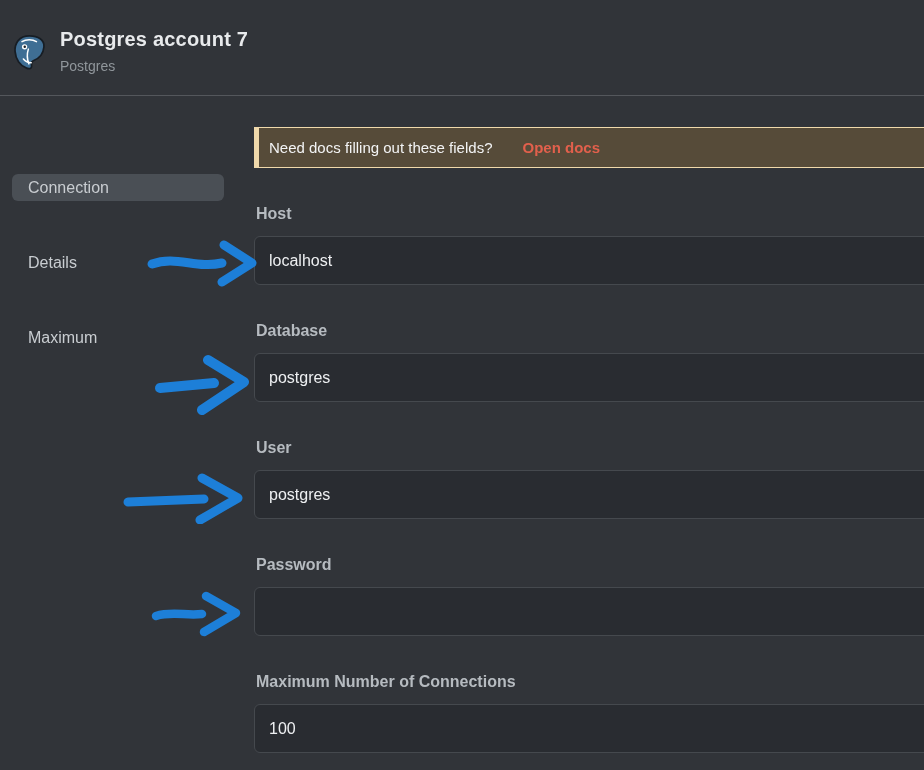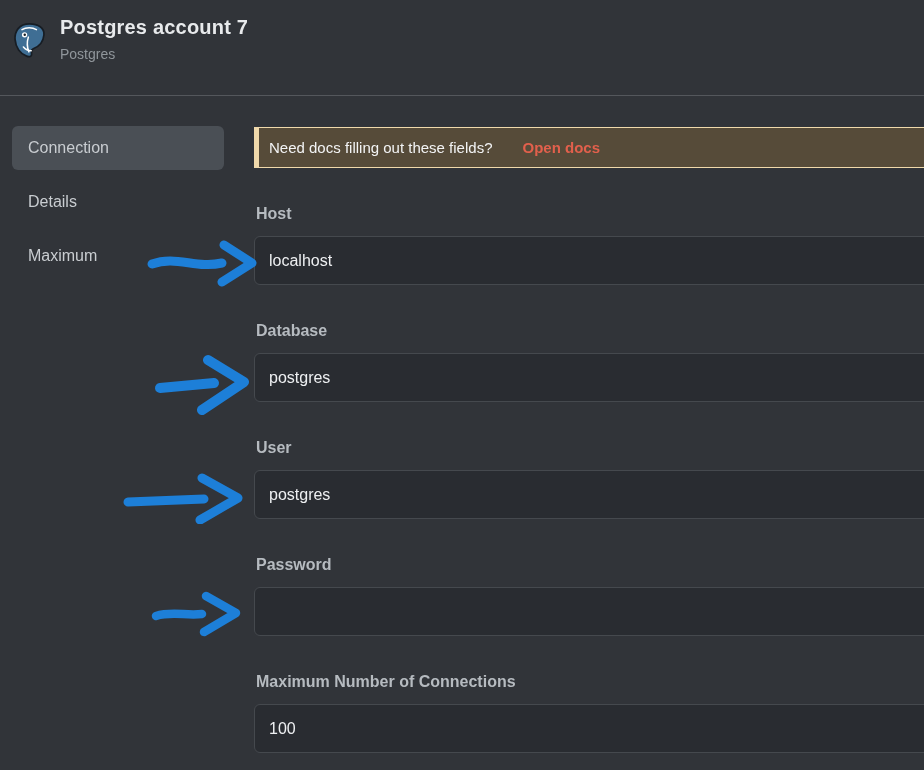--- a/index.html
+++ b/index.html
@@ -9,33 +9,34 @@
     --input-border:#45494e; --input-text:#eef0f2; --arrow-blue:#1d7fd8; --logo-blue:#3f6e94;
   }
   *{box-sizing:border-box; margin:0; padding:0;}
   html,body{width:924px; height:770px; overflow:hidden;}
   body{
     background:var(--page-bg);
     font-family:"Liberation Sans","DejaVu Sans",sans-serif;
     position:relative;
   }
   
-  .app-header{position:absolute; left:0; top:0; width:924px; height:95px;}
+  .app-header{position:absolute; left:0; top:12px; width:924px; height:95px;}
   .pg-logo{position:absolute; left:11px; top:21px; width:37px; height:38px;}
   .pg-logo .head{fill:var(--logo-blue);}
   .header-titles{position:absolute; left:60px; top:16px;}
   .page-title{font-size:20px; font-weight:700; color:var(--title-text); letter-spacing:.2px;}
   .page-subtitle{margin-top:7px; font-size:14px; color:var(--subtitle-text);}
   .header-divider{position:absolute; left:0; top:95px; width:924px; height:1px; background:var(--divider);}
   
   .sidebar{position:absolute; left:12px; top:126px; width:212px;}
   .side-item{
-    height:44px; display:flex; align-items:center; padding:0 16px;
+    height:27px; display:flex; align-items:center; padding:0 16px;
     border-radius:6px; margin-bottom:10px; font-size:16px; color:var(--sidebar-text);
     cursor:pointer;
+    margin-top:48px;
   }
   .side-item.selected{background:var(--tab-selected-bg);}
   
   .main{position:absolute; left:254px; top:95px; width:700px;}
   .help-banner{
     margin-top:32px; height:41px; width:700px;
     background:var(--banner-bg);
     border:1px solid var(--banner-accent); border-left:5px solid var(--banner-accent);
     display:flex; align-items:center; padding:0 10px;
     font-size:15px; font-weight:500; color:var(--banner-text);

